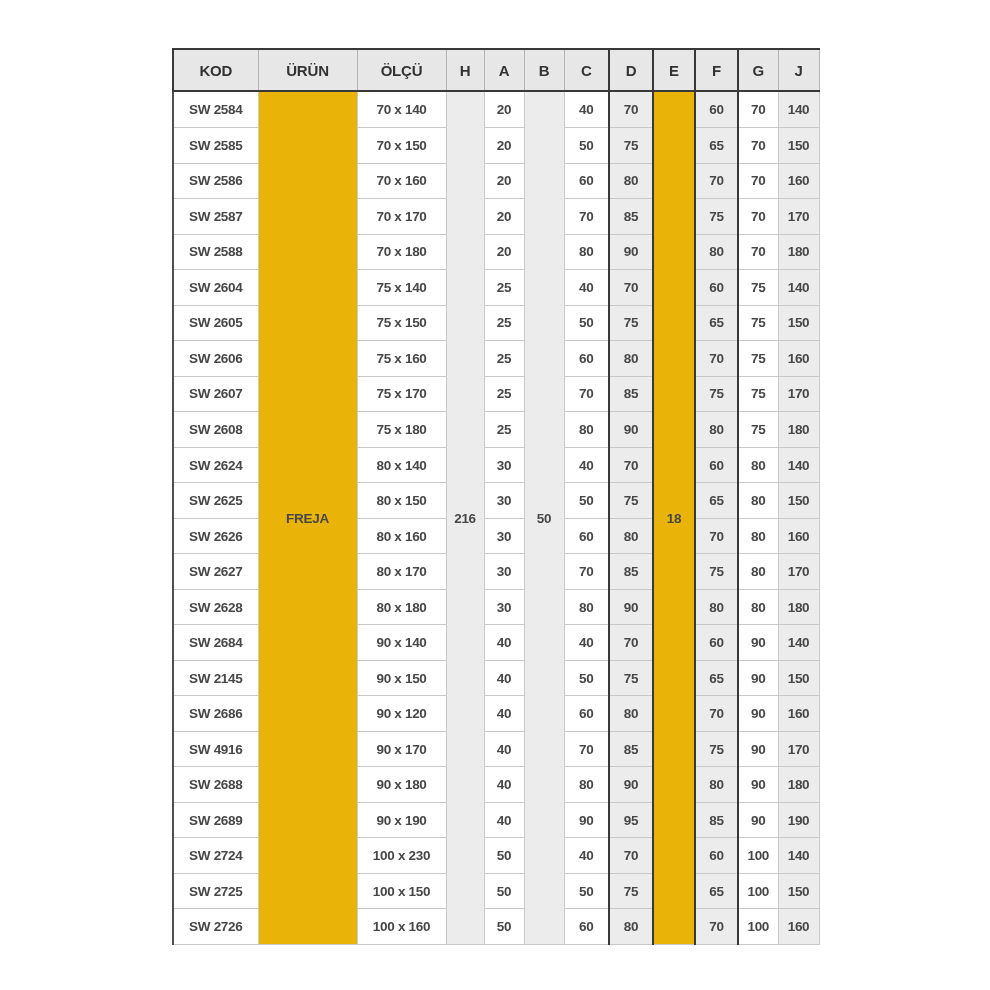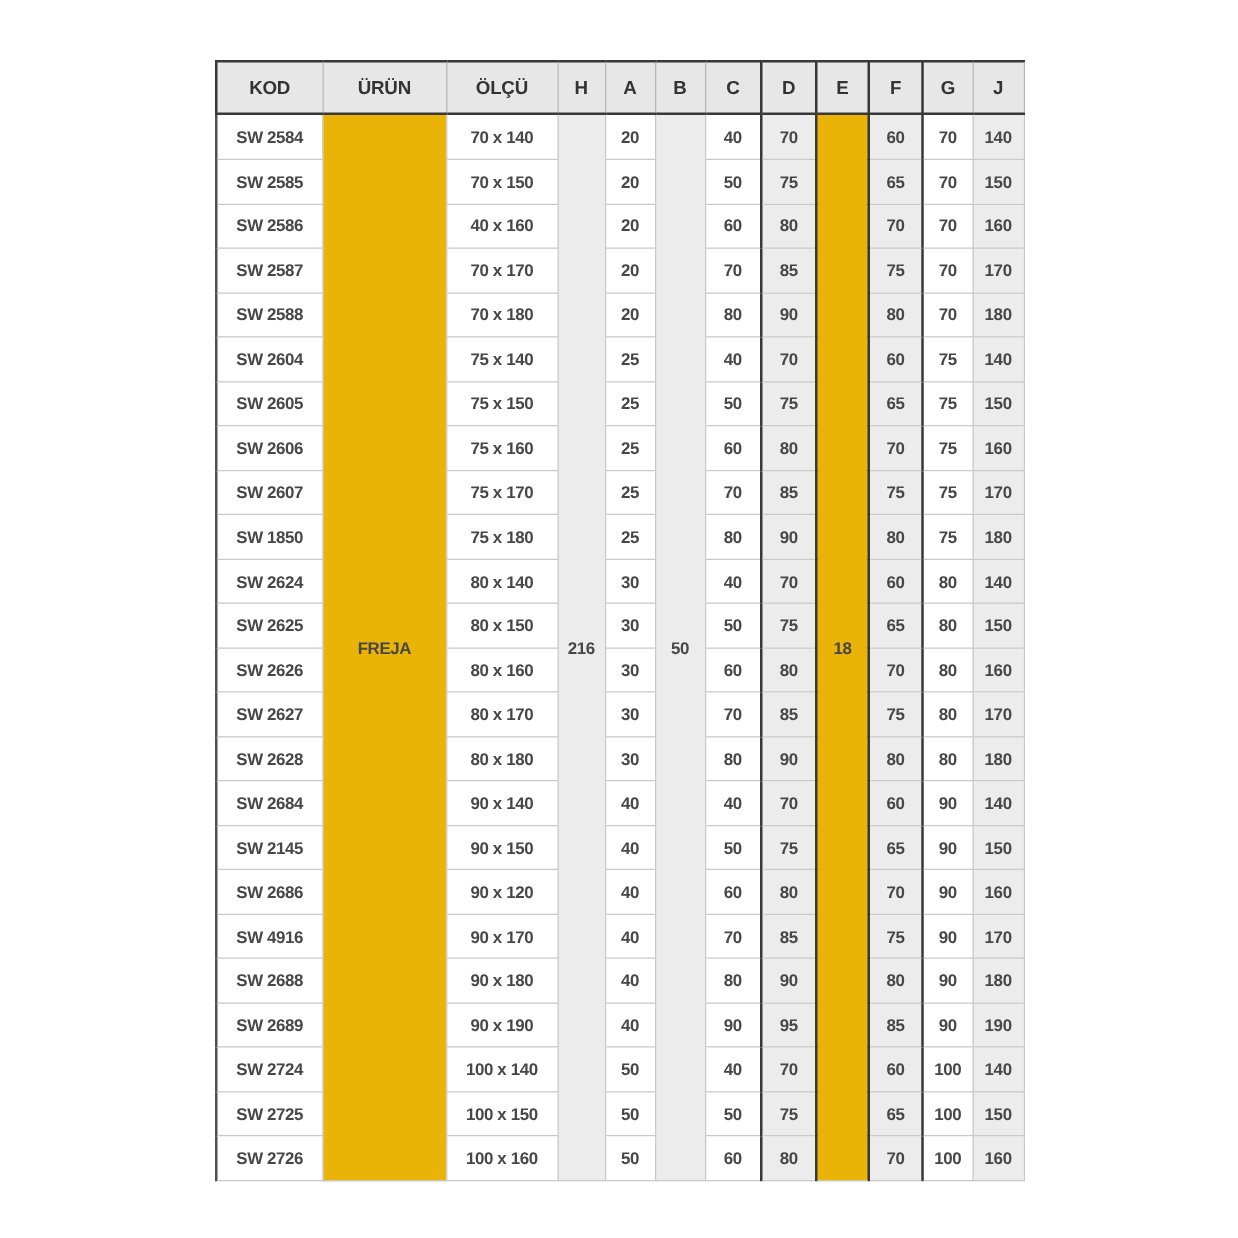--- a/index.html
+++ b/index.html
@@ -104,21 +104,21 @@
           <td class="box">70 x 150</td>
           <td class="box">20</td>
           <td class="box br">50</td>
           <td class="graybox bl br">75</td>
           <td class="graybox bl br">65</td>
           <td class="box bl">70</td>
           <td class="graybox">150</td>
         </tr>
         <tr>
           <td class="box first-col">SW 2586</td>
-          <td class="box">40 x 160</td>
+          <td class="box">70 x 160</td>
           <td class="box">20</td>
           <td class="box br">60</td>
           <td class="graybox bl br">80</td>
           <td class="graybox bl br">70</td>
           <td class="box bl">70</td>
           <td class="graybox">160</td>
         </tr>
         <tr>
           <td class="box first-col">SW 2587</td>
           <td class="box">70 x 170</td>
@@ -173,21 +173,21 @@
           <td class="box first-col">SW 2607</td>
           <td class="box">75 x 170</td>
           <td class="box">25</td>
           <td class="box br">70</td>
           <td class="graybox bl br">85</td>
           <td class="graybox bl br">75</td>
           <td class="box bl">75</td>
           <td class="graybox">170</td>
         </tr>
         <tr>
-          <td class="box first-col">SW 1850</td>
+          <td class="box first-col">SW 2608</td>
           <td class="box">75 x 180</td>
           <td class="box">25</td>
           <td class="box br">80</td>
           <td class="graybox bl br">90</td>
           <td class="graybox bl br">80</td>
           <td class="box bl">75</td>
           <td class="graybox">180</td>
         </tr>
         <tr>
           <td class="box first-col">SW 2624</td>
@@ -294,21 +294,21 @@
           <td class="box">90 x 190</td>
           <td class="box">40</td>
           <td class="box br">90</td>
           <td class="graybox bl br">95</td>
           <td class="graybox bl br">85</td>
           <td class="box bl">90</td>
           <td class="graybox">190</td>
         </tr>
         <tr>
           <td class="box first-col">SW 2724</td>
-          <td class="box">100 x 140</td>
+          <td class="box">100 x 230</td>
           <td class="box">50</td>
           <td class="box br">40</td>
           <td class="graybox bl br">70</td>
           <td class="graybox bl br">60</td>
           <td class="box bl">100</td>
           <td class="graybox">140</td>
         </tr>
         <tr>
           <td class="box first-col">SW 2725</td>
           <td class="box">100 x 150</td>

